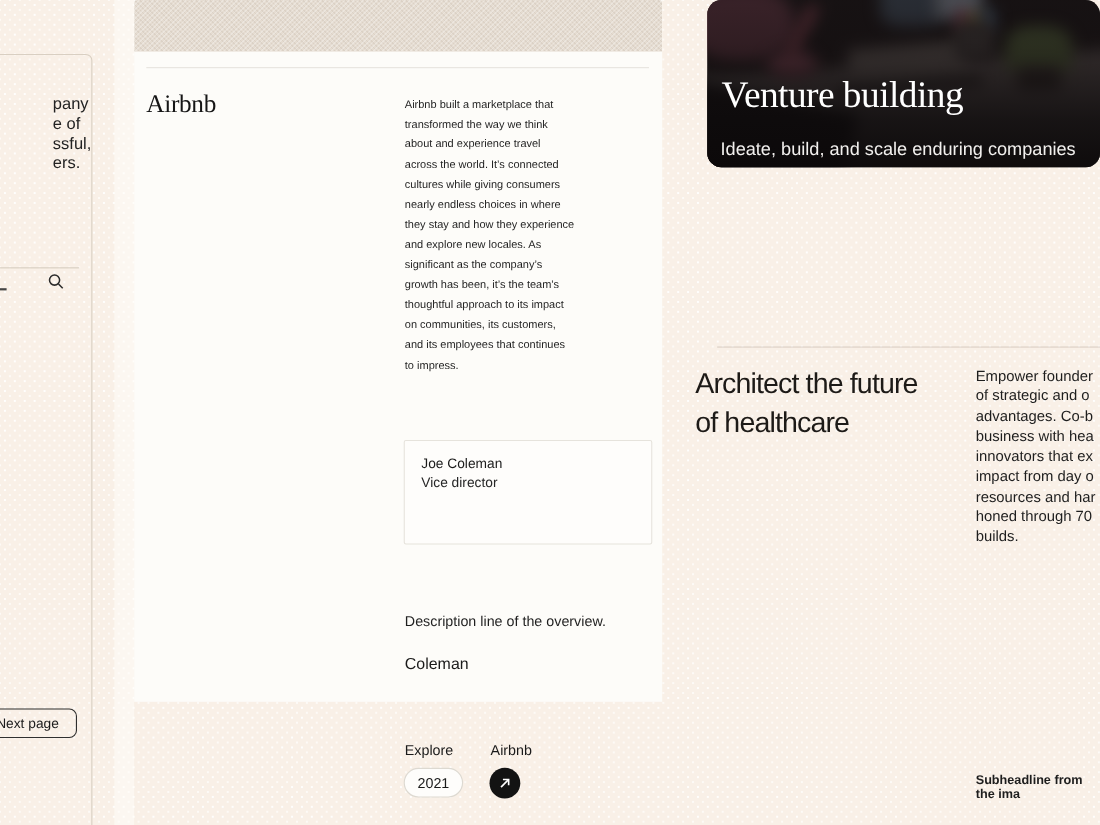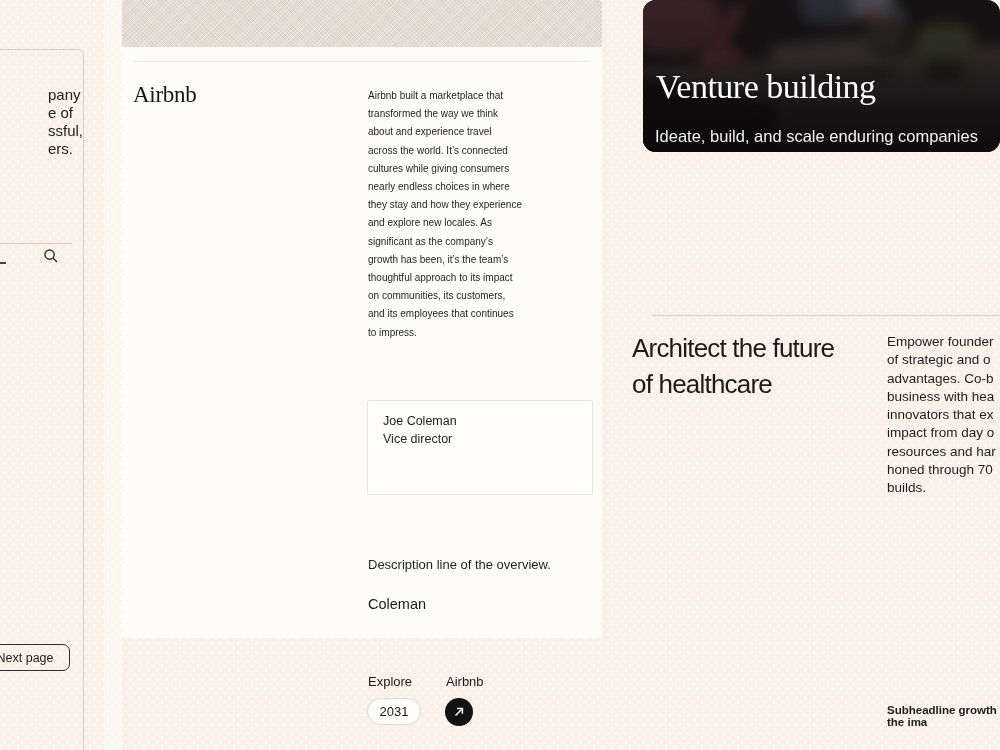--- a/index.html
+++ b/index.html
@@ -171,21 +171,21 @@
     <div class="abs profile-card">
       <div class="profile-name">Joe Coleman</div>
       <div class="profile-role">Vice director</div>
     </div>
 
     <div class="abs overview-line">Description line of the overview.</div>
     <div class="abs category-label">Coleman</div>
     <div class="abs launch-label">Explore</div>
     <div class="abs website-label">Airbnb</div>
 
-    <div class="abs year-pill">2031</div>
+    <div class="abs year-pill">2021</div>
 
     <div class="abs website-btn">
       <span>
         <svg width="12" height="12" viewBox="0 0 12 12" fill="none" stroke="#ffffff" stroke-width="1.5">
           <line x1="2.5" y1="9.5" x2="9" y2="3"></line>
           <polyline points="4.2,2.6 9.4,2.6 9.4,7.8" fill="none"></polyline>
         </svg>
       </span>
     </div>
   </div>
@@ -221,15 +221,15 @@
 of healthcare</h2>
   <p class="abs right-body pre">Empower founder
 of strategic and o
 advantages. Co-b
 business with hea
 innovators that ex
 impact from day o
 resources and har
 honed through 70
 builds.</p>
-  <div class="abs right-subheadline">Subheadline growth the ima</div>
+  <div class="abs right-subheadline">Subheadline from the ima</div>
 
 </div>
 
 </body></html>

